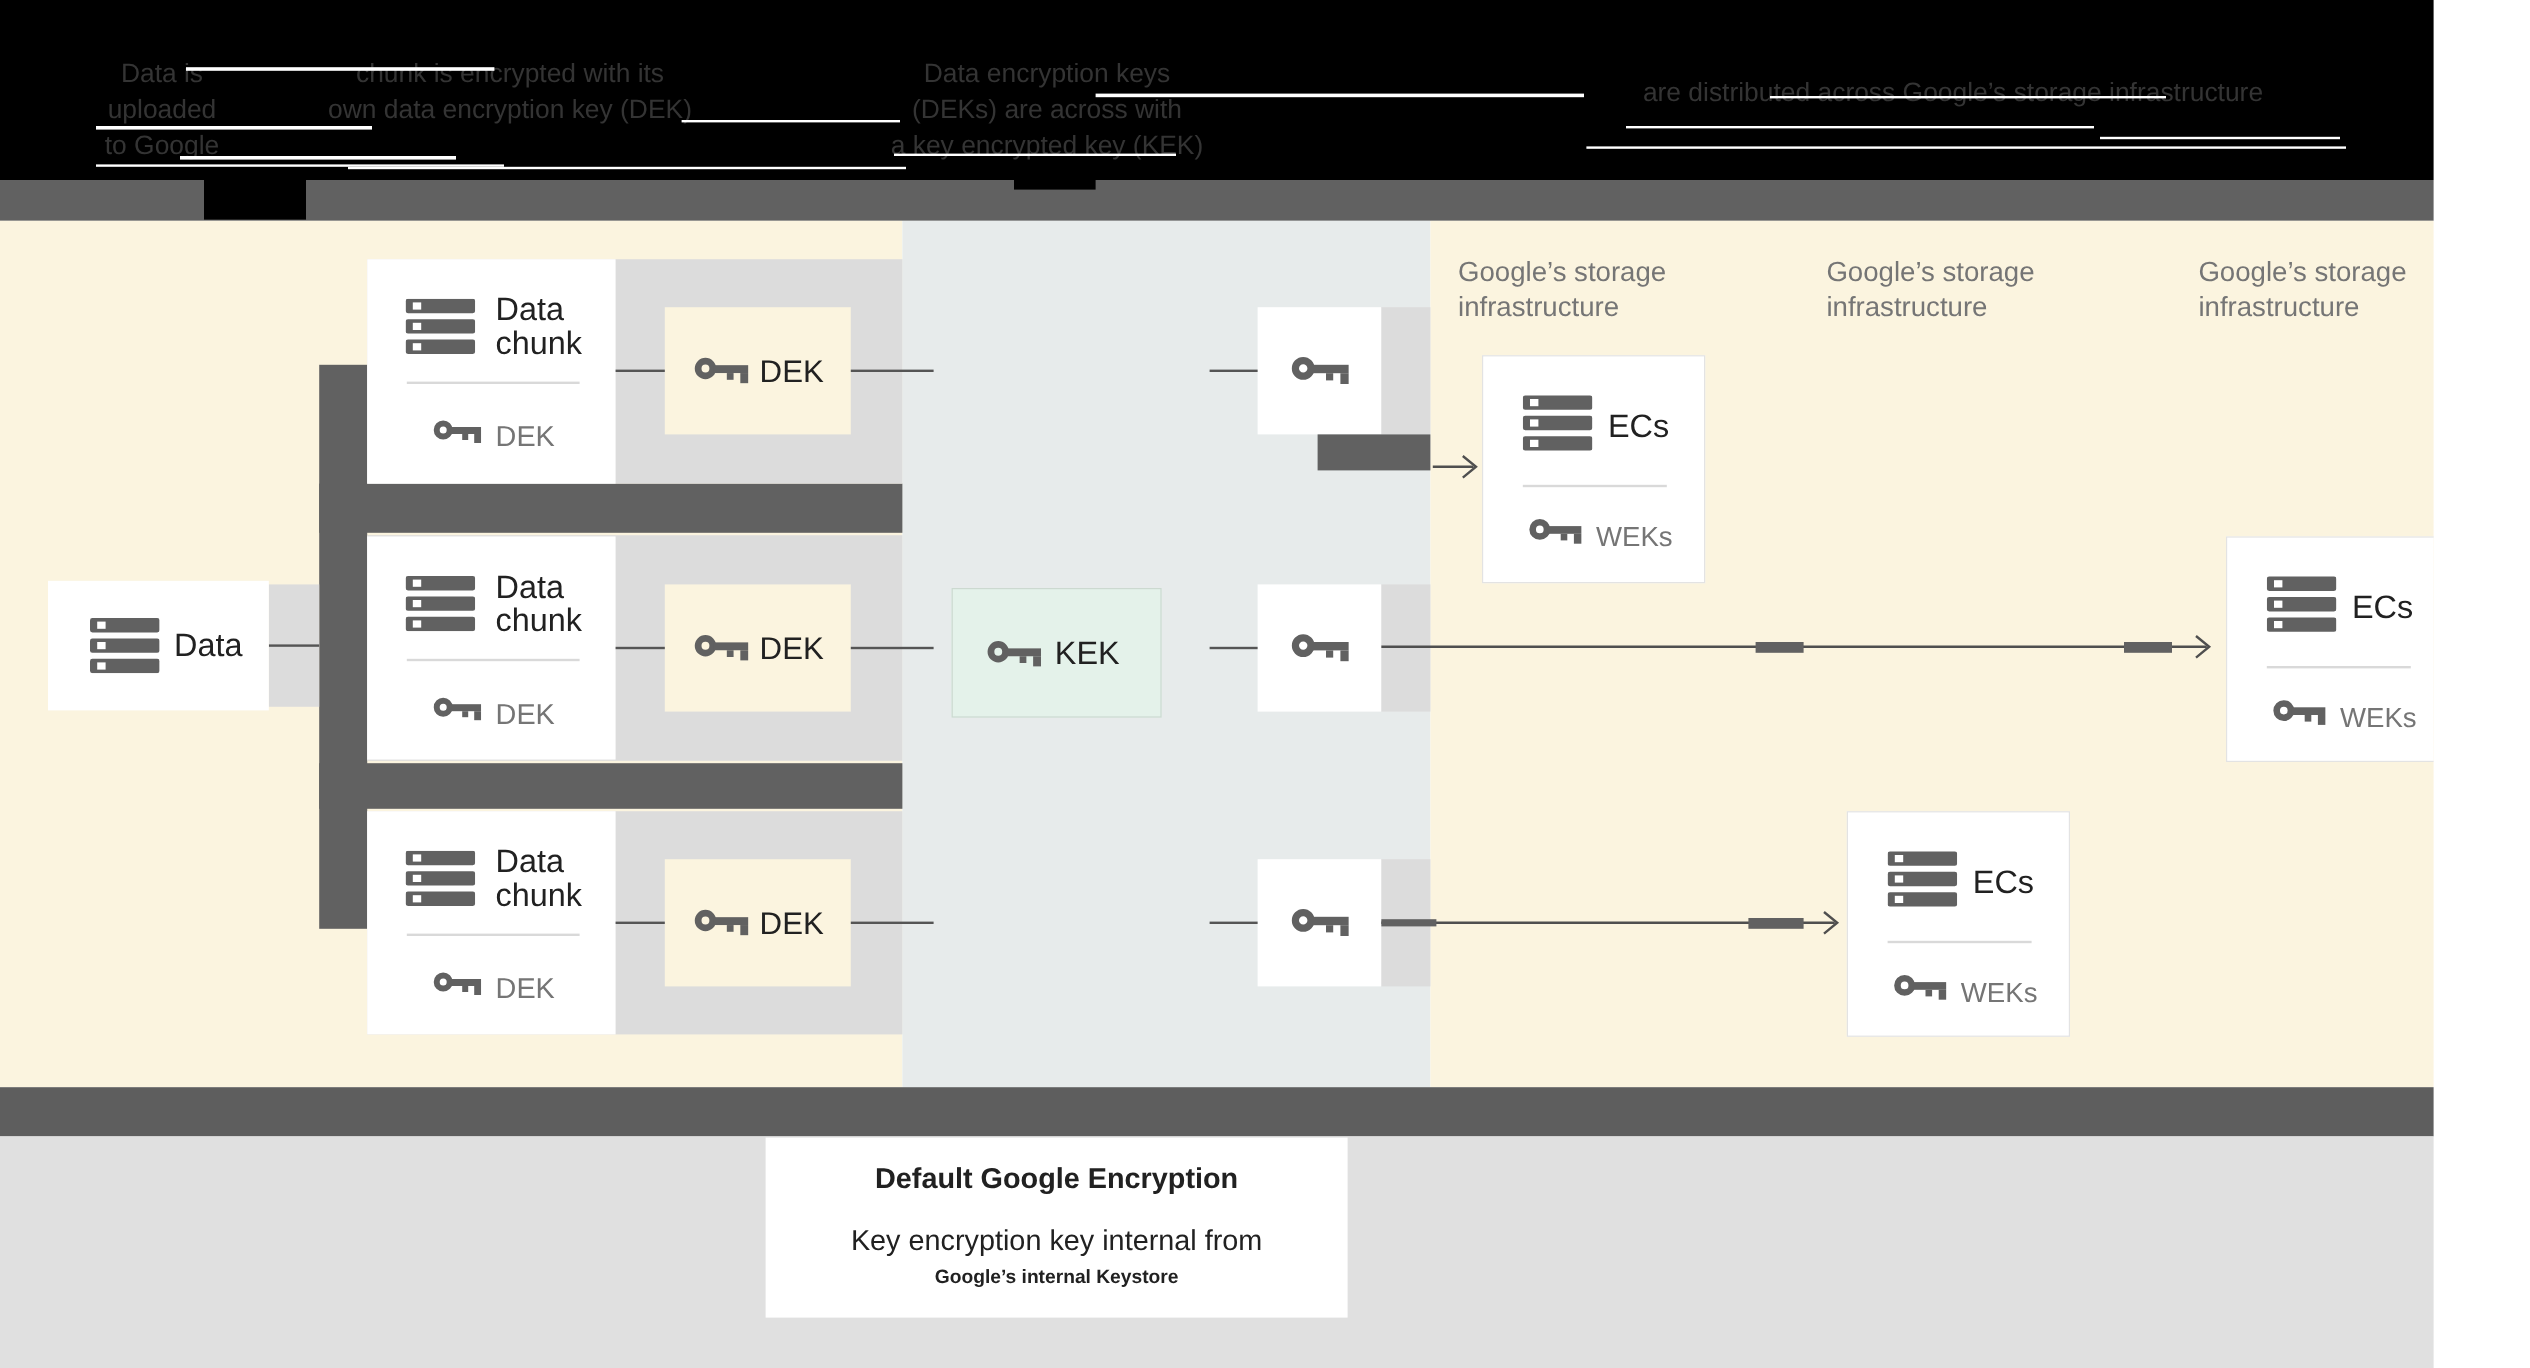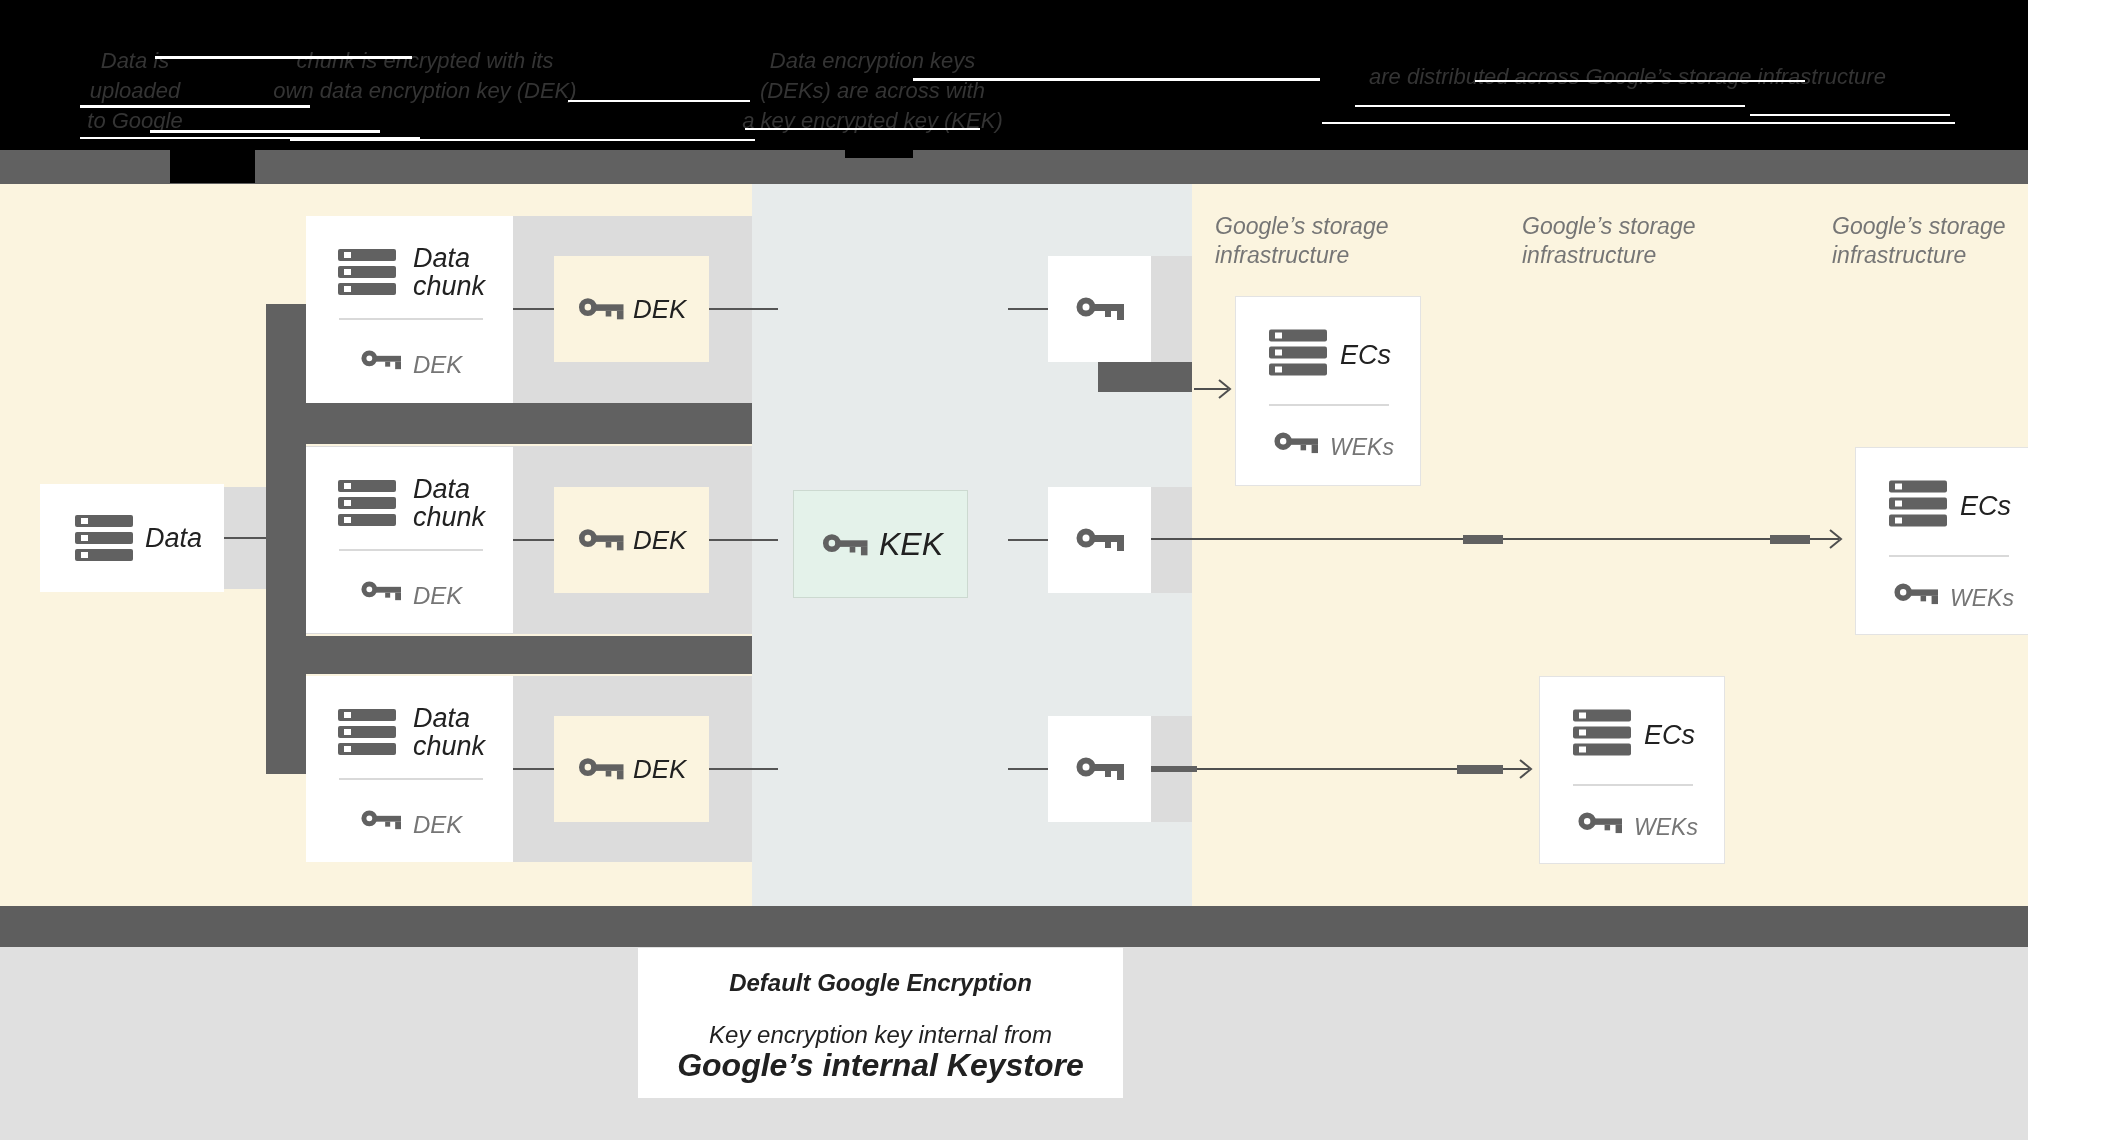--- a/index.html
+++ b/index.html
@@ -1,17 +1,17 @@
 <!DOCTYPE html>
 <html style="--banner-bg: #000000; --bar: #616161; --panel-yellow: #fbf4df; --panel-gray-blue: #e7ebeb; --band-gray: #dcdcdc; --kek-green: #e4f2ea; --muted-text: #757575; --dark-text: #212121; --footer-bg: #e0e0e0;"><head>
 <meta charset="utf-8">
 <style>
   html,body{margin:0;padding:0;background:#fff;}
   #root{position:relative;width:2028px;height:1140px;overflow:hidden;
-        font-family:"Liberation Sans",sans-serif;font-style:italic;-webkit-font-smoothing:antialiased;}
+        font-family:"Liberation Sans",sans-serif;-webkit-font-smoothing:antialiased;}
   .abs{position:absolute;}
   
   #banner{left:0;top:0;width:2108px;height:150px;background:var(--banner-bg,#000);}
   .bcol{position:absolute;color:#343434;font-size:22px;line-height:30px;text-align:center;white-space:nowrap;}
   .strike{position:absolute;background:#fff;}
   
   .graybar{background:var(--bar,#616161);}
   
   .yellow{background:var(--panel-yellow,#fbf4df);}
   .midpanel{background:var(--panel-gray-blue,#e7ebeb);}
@@ -25,21 +25,21 @@
   .dekbox{background:var(--panel-yellow,#fbf4df);}
   .eccard{background:#fff;border:1px solid #e3e3e3;box-sizing:border-box;}
   .divider{background:#d9d9d9;height:2px;}
   .storage-label{color:var(--muted-text,#757575);font-size:23px;line-height:29px;}
   .icon{color:var(--bar,#616161);}
   
   #bottom-area{left:0;top:947px;width:2108px;height:193px;background:var(--footer-bg,#e0e0e0);}
   #footer-box{left:638px;top:948px;width:485px;height:150px;background:#fff;text-align:center;color:var(--dark-text,#212121);}
   #footer-box .t{font-size:24px;font-weight:bold;padding-top:22px;line-height:26px;}
   #footer-box .b1{font-size:24px;line-height:30px;margin-top:24px;}
-  #footer-box .b2{font-size:32px;line-height:30px;font-weight:bold;}
+  #footer-box .b2{font-size:16px;line-height:30px;font-weight:bold;}
 </style>
 </head>
 <body>
 
 <div id="root">
 
   <div id="banner" class="abs">
     <div class="bcol" style="left:60px;top:46px;width:150px;">
       <div>Data is</div>
       <div>uploaded</div>
@@ -199,21 +199,21 @@
     <span class="abs cardtitle" style="left:79px;top:39px;font-size:26px;">DEK</span>
   </div>
 
   <div class="abs kekbox" style="left:793px;top:490px;width:175px;height:108px;">
     <span class="abs icon" style="left:28px;top:39px;"><svg width="46" height="30" viewBox="0 0 48 32">
           <circle cx="10" cy="14" r="6.5" fill="none" stroke="currentColor" stroke-width="6"></circle>
           <rect x="17" y="11" width="31" height="7" fill="currentColor"></rect>
           <rect x="29" y="18" width="6" height="6" fill="currentColor"></rect>
           <rect x="41" y="18" width="7" height="9" fill="currentColor"></rect>
         </svg></span>
-    <span class="abs cardtitle" style="left:85px;top:39px;font-size:32px;">KEK</span>
+    <span class="abs cardtitle" style="left:85px;top:39px;font-size:27px;">KEK</span>
   </div>
 
   <div class="abs band" style="left:1151px;top:256px;width:41px;height:106px;"></div>
   <div class="abs whitecard" style="left:1048px;top:256px;width:103px;height:106px;">
     <span class="abs icon" style="left:28px;top:37px;"><svg width="48" height="32" viewBox="0 0 48 32">
           <circle cx="10" cy="14" r="6.5" fill="none" stroke="currentColor" stroke-width="6"></circle>
           <rect x="17" y="11" width="31" height="7" fill="currentColor"></rect>
           <rect x="29" y="18" width="6" height="6" fill="currentColor"></rect>
           <rect x="41" y="18" width="7" height="9" fill="currentColor"></rect>
         </svg></span>

